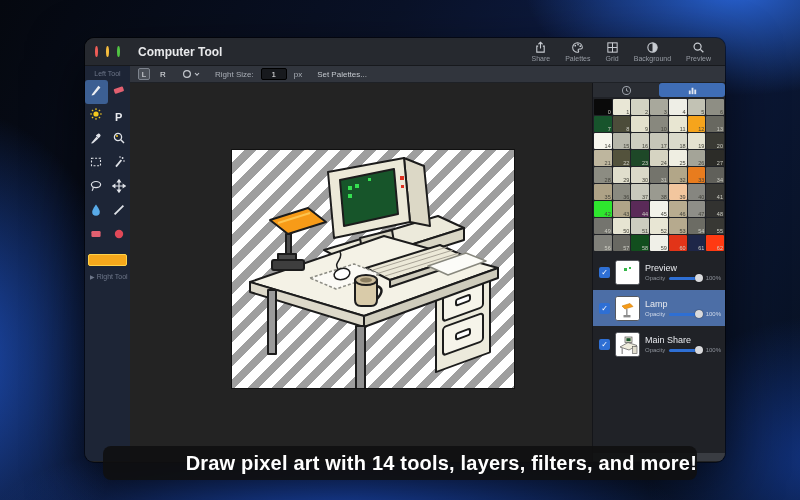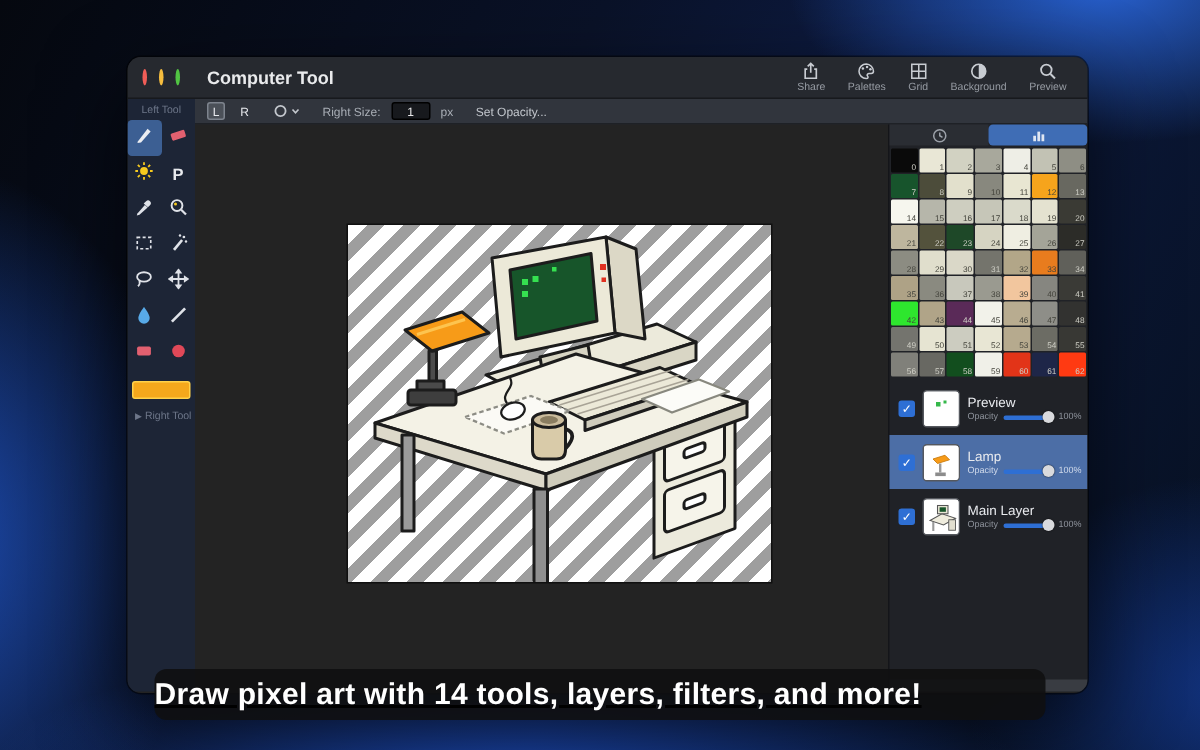--- a/index.html
+++ b/index.html
@@ -89,21 +89,21 @@
   .layer-row.selected .lr-oplabel, .layer-row.selected .lr-pct { color:#cfd9ea; }
   .slider { width:46px; height:3px; background:#2e6fd4; border-radius:2px; position:relative; }
   .knob { position:absolute; right:-1px; top:50%; transform:translateY(-50%);
     width:8px; height:8px; border-radius:50%; background:#d9dadd; box-shadow:0 0 1px #000; }
   .lr-pct { font-size:6px; color:#8d929b; }
   .rp-footer { position:absolute; left:0; right:0; bottom:0; height:8px; background:#393c42; }
 
   
   .caption { position:absolute; left:103px; top:446px; width:594px; height:34px;
     background:rgba(15,15,17,.9); border-radius:8px; display:flex; align-items:center;
-    justify-content:flex-start; z-index:50;text-decoration:underline; }
+    justify-content:flex-end; z-index:50; }
   .caption span { color:#fff; font-size:20px; font-weight:bold; letter-spacing:.2px; white-space:nowrap; }
 </style>
 </head>
 <body>
 
 <div class="window">
 
   <div class="titlebar">
     <div class="lights">
       <span class="light red"></span>
@@ -266,21 +266,21 @@
           <svg width="10" height="10" viewBox="0 0 10 10">
               <circle cx="5" cy="5" r="3.4" fill="none" stroke="#c3c7cd" stroke-width="1.2"></circle>
             </svg>
           <svg width="6" height="6" viewBox="0 0 6 6">
               <path d="M1 2 l2 2.2 L5 2" fill="none" stroke="#c3c7cd" stroke-width="1.1"></path>
             </svg>
         </span>
         <span style="margin-left:8px;">Right Size:</span>
         <input class="pencil-size-input" value="1" style="">
         <span>px</span>
-        <span class="set-pattern">Set Opacity...</span>
+        <span class="set-pattern">Set Palettes...</span>
       </div>
 
       <div class="content">
         <div class="canvas">
           <div class="artwork">
             <svg viewBox="0 0 282 238">
               <g stroke="#1c1c1c" stroke-width="2" stroke-linejoin="round">
 
                 <g transform="translate(204,130) skewY(-20)">
                   <rect x="0" y="8" width="54" height="84" fill="#eceadc"></rect>
@@ -593,21 +593,21 @@
                 <span class="cb">✓</span>
                 <span class="thumb"><svg width="25" height="25" viewBox="0 0 25 25">
                     <rect width="25" height="25" fill="#fff"></rect>
                     <path d="M4 14 L12 9.5 L21 12.5 L13 17 Z" fill="#efecdd" stroke="#555" stroke-width=".7"></path>
                     <rect x="9" y="4" width="7" height="5.5" fill="#e8e5d4" stroke="#555" stroke-width=".7"></rect>
                     <rect x="10.4" y="5.2" width="4.2" height="3" fill="#17552a"></rect>
                     <rect x="5.5" y="15" width="1.4" height="6" fill="#999"></rect>
                     <rect x="16.5" y="13.5" width="4.5" height="7" fill="#e2dfd0" stroke="#555" stroke-width=".6"></rect>
                   </svg></span>
                 <span class="lr-info">
-                  <div class="lr-name">Main Layer</div>
+                  <div class="lr-name">Main Share</div>
                   <div class="lr-oprow">
                     <span class="lr-oplabel">Opacity</span>
                     <span class="slider">
                       <span class="knob"></span>
                     </span>
                     <span class="lr-pct">100%</span>
                   </div>
                 </span>
               </div>
             </div>

